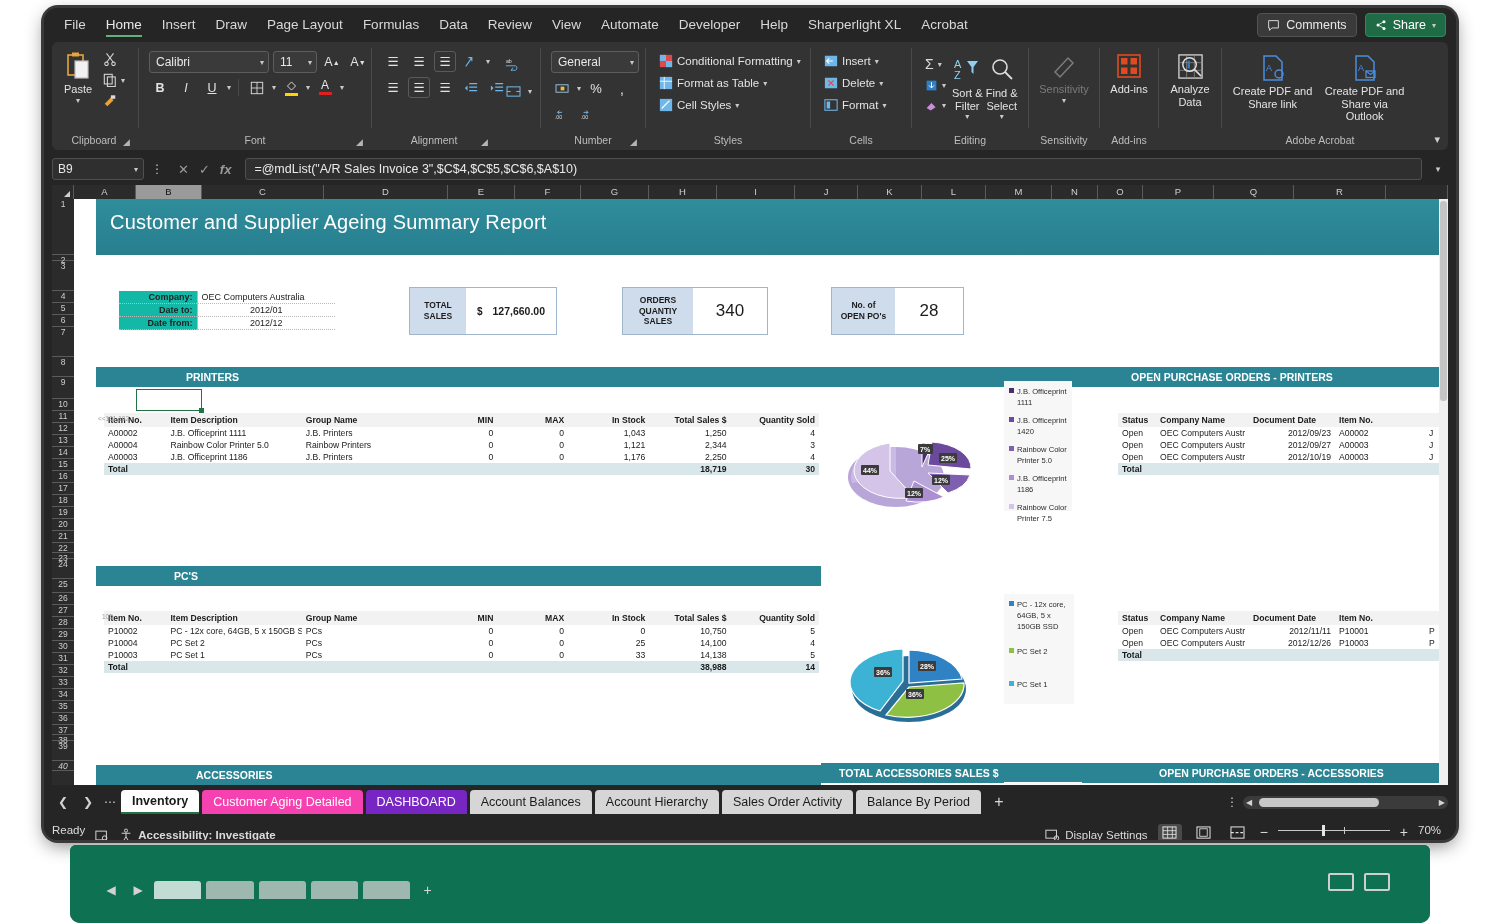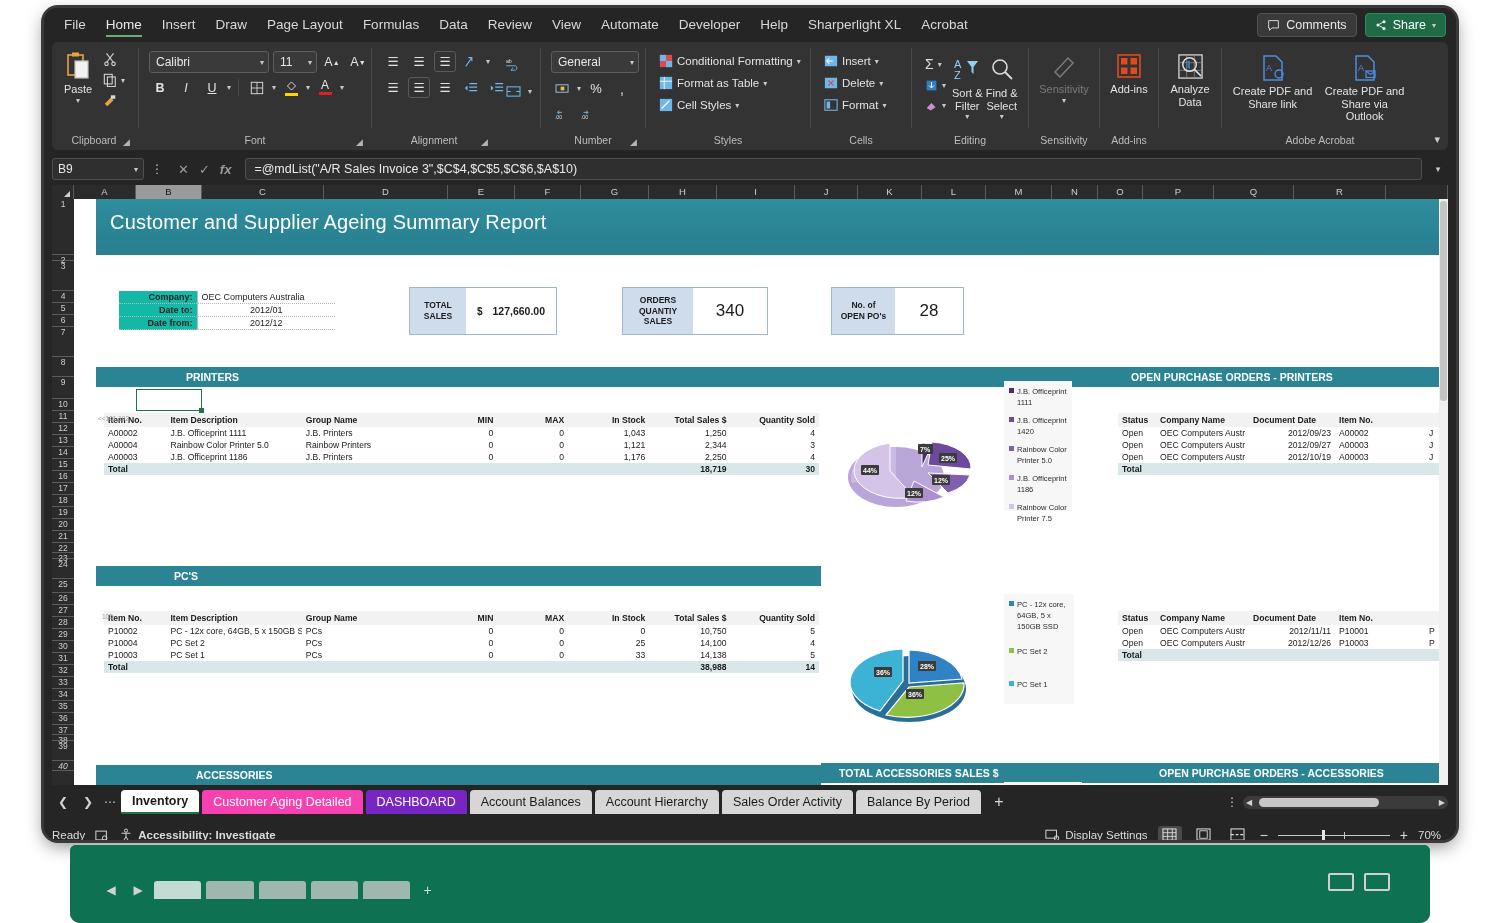--- a/index.html
+++ b/index.html
@@ -128,21 +128,21 @@
   .sheettab.purple { background:#7726c4; color:#ffffff; }
   .addsheet { width:30px; text-align:center; font-size:16px; color:#d8d8d8; }
   .tabsrow .tspacer { flex:1; }
   .hdots { width:16px; text-align:center; color:#cfcfcf; font-size:12px; }
   .hscroll { position:relative; width:205px; height:13px; background:#3b3b3b; border-radius:7px; display:flex;
              align-items:center; justify-content:space-between; padding:0 3px; }
   .hscroll .hthumb { position:absolute; left:16px; width:120px; height:9px; background:#c8c8c8; border-radius:5px; }
   .hscroll .ar2 { font-size:8px; color:#d4d4d4; z-index:2; }
 
   
-  .status { display:flex; align-items:center; height:22px; margin:7px 8px 0; font-size:11.5px; color:#dcdcdc; gap:10px; }
+  .status { display:flex; height:22px; margin:7px 8px 0; font-size:11.5px; color:#dcdcdc; gap:10px; }
   .status .sp { flex:1; }
   .status .item { display:flex; align-items:center; gap:5px; }
   .viewbtn { width:24px; height:18px; display:flex; align-items:center; justify-content:center; color:#e0e0e0; }
   .viewbtn.sel { background:#4a4a4a; border-radius:3px; }
   .zoomslider { position:relative; width:112px; height:12px; display:flex; align-items:center; }
   .zoomslider .track { position:absolute; left:0; right:0; height:1px; background:#c9c9c9; }
   .zoomslider .tick { position:absolute; left:66px; width:1px; height:7px; background:#c9c9c9; }
   .zoomslider .knob { position:absolute; left:44px; width:3px; height:11px; background:#e6e6e6; }
 
   

